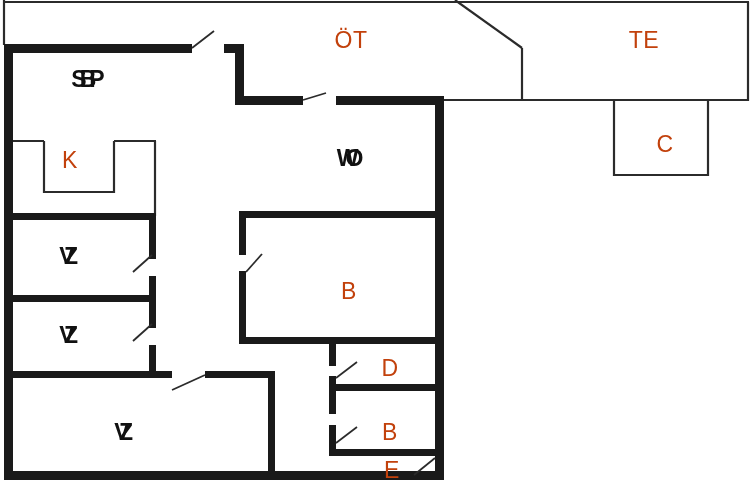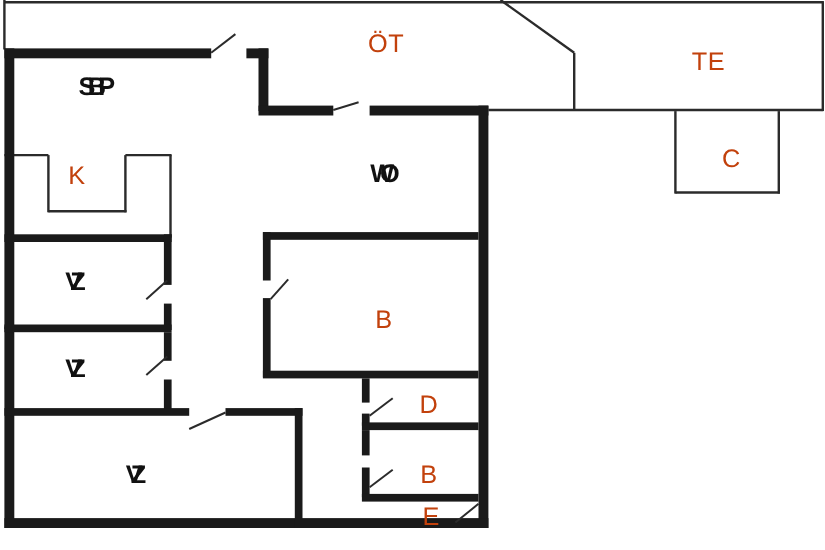--- a/index.html
+++ b/index.html
@@ -114,21 +114,21 @@
         <line x1="133" y1="341" x2="152" y2="324" stroke="#2b2b2b" stroke-width="1.8"></line>
         <line x1="172" y1="390" x2="205" y2="375" stroke="#2b2b2b" stroke-width="1.8"></line>
         <line x1="246" y1="272" x2="262" y2="254" stroke="#2b2b2b" stroke-width="1.8"></line>
         <line x1="336" y1="378" x2="357" y2="362" stroke="#2b2b2b" stroke-width="1.8"></line>
         <line x1="336" y1="443" x2="357" y2="427" stroke="#2b2b2b" stroke-width="1.8"></line>
         <line x1="414" y1="475" x2="435" y2="458" stroke="#2b2b2b" stroke-width="1.8"></line>
       </g>
   </svg>
 
   <div class="room-label" id="lbl-terrace-top" style="left: 351px; top: 40px;">ÖT</div>
-  <div class="room-label" id="lbl-terrace-right" style="left: 644px; top: 56px;">TE</div>
+  <div class="room-label" id="lbl-terrace-right" style="left: 644px; top: 40px;">TE</div>
   <div class="room-label" id="lbl-carport" style="left: 665px; top: 144px;">C</div>
   <div class="room-label" id="lbl-kitchen" style="left: 70px; top: 160px;">K</div>
   <div class="room-label" id="lbl-bedroom-main" style="left: 349px; top: 291px;">B</div>
   <div class="room-label" id="lbl-shower" style="left: 390px; top: 368px;">D</div>
   <div class="room-label" id="lbl-bath" style="left: 390px; top: 432px;">B</div>
   <div class="room-label" id="lbl-entrance" style="left: 392px; top: 470px;">E</div>
 
   <div class="glyph-stack" id="stk-living" style="left: 88px; top: 79px;">
       <span style="transform: translate(calc(-50% - 9px), -50%);">S</span>
       <span style="transform: translate(calc(-50% + 0px), -50%);">B</span>

